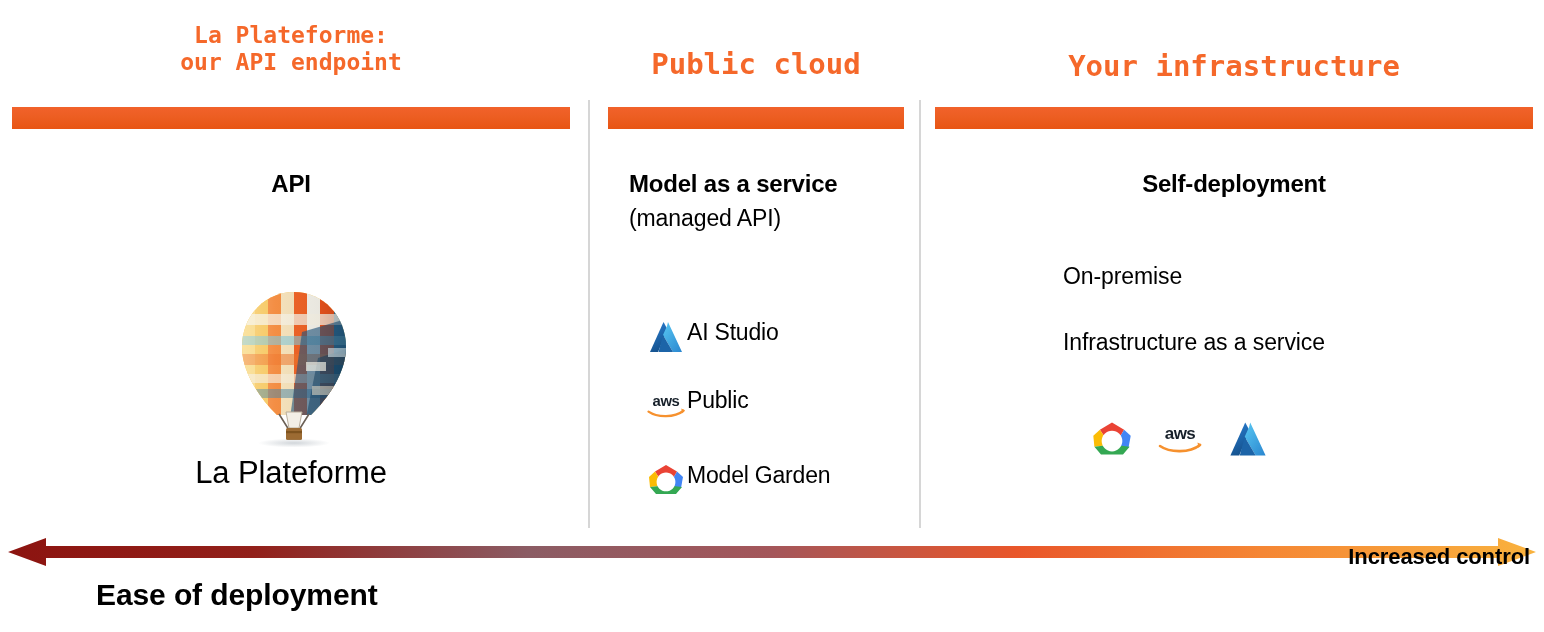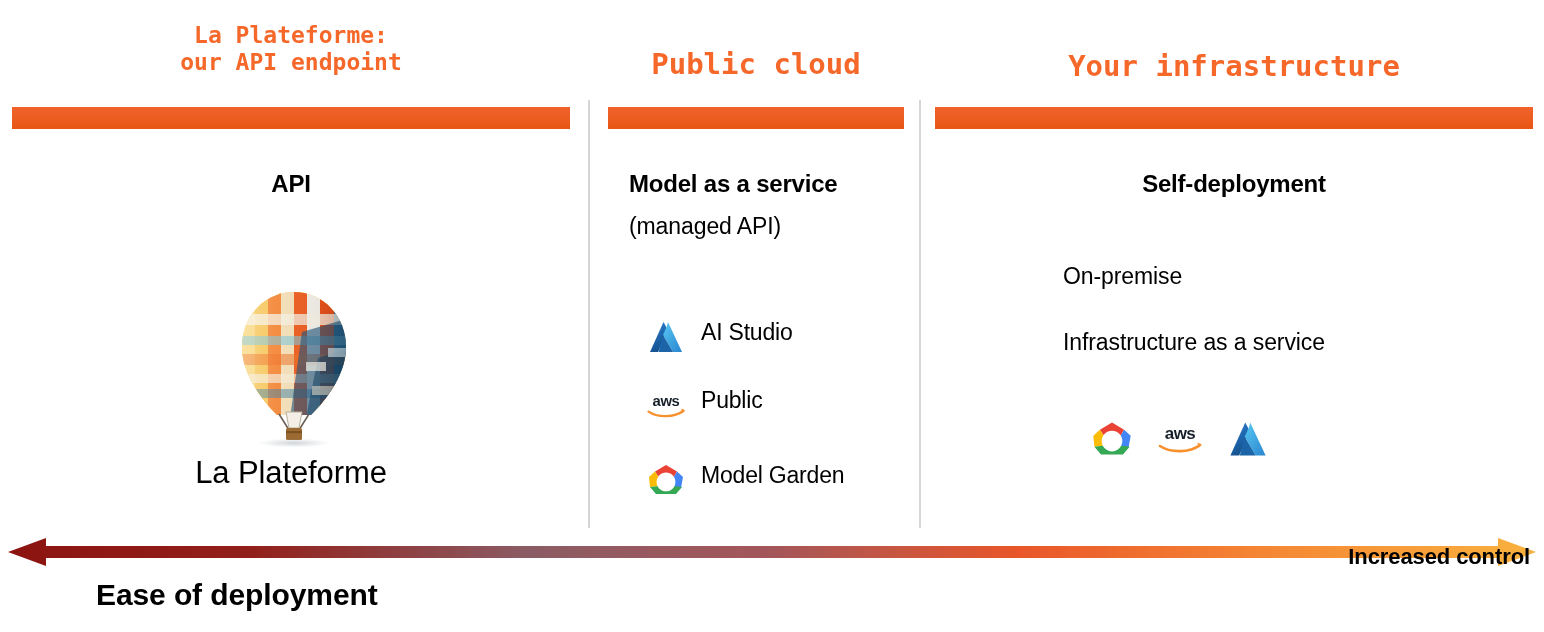--- a/index.html
+++ b/index.html
@@ -75,28 +75,27 @@
   #balloon {
     position: absolute;
     left: 232px;
     top: 288px;
     width: 124px;
     height: 160px;
   }
 
   
   #c2-heading  { left: 629px; top: 170px; }
-  #c2-subhead  { left: 629px; top: 213px; }
+  #c2-subhead  { left: 629px; top: 205px; }
 
   .svc-row {
     position: absolute;
     left: 645px;
     display: flex;
     align-items: center;
-    gap: 14px;
   }
   #svc-0 { top: 306px; }
   #svc-1 { top: 374px; }
   #svc-2 { top: 449px; }
   .svc-label {
     font-size: 23px;
     font-weight: 400;
     letter-spacing: -0.2px;
     white-space: nowrap;
   }

